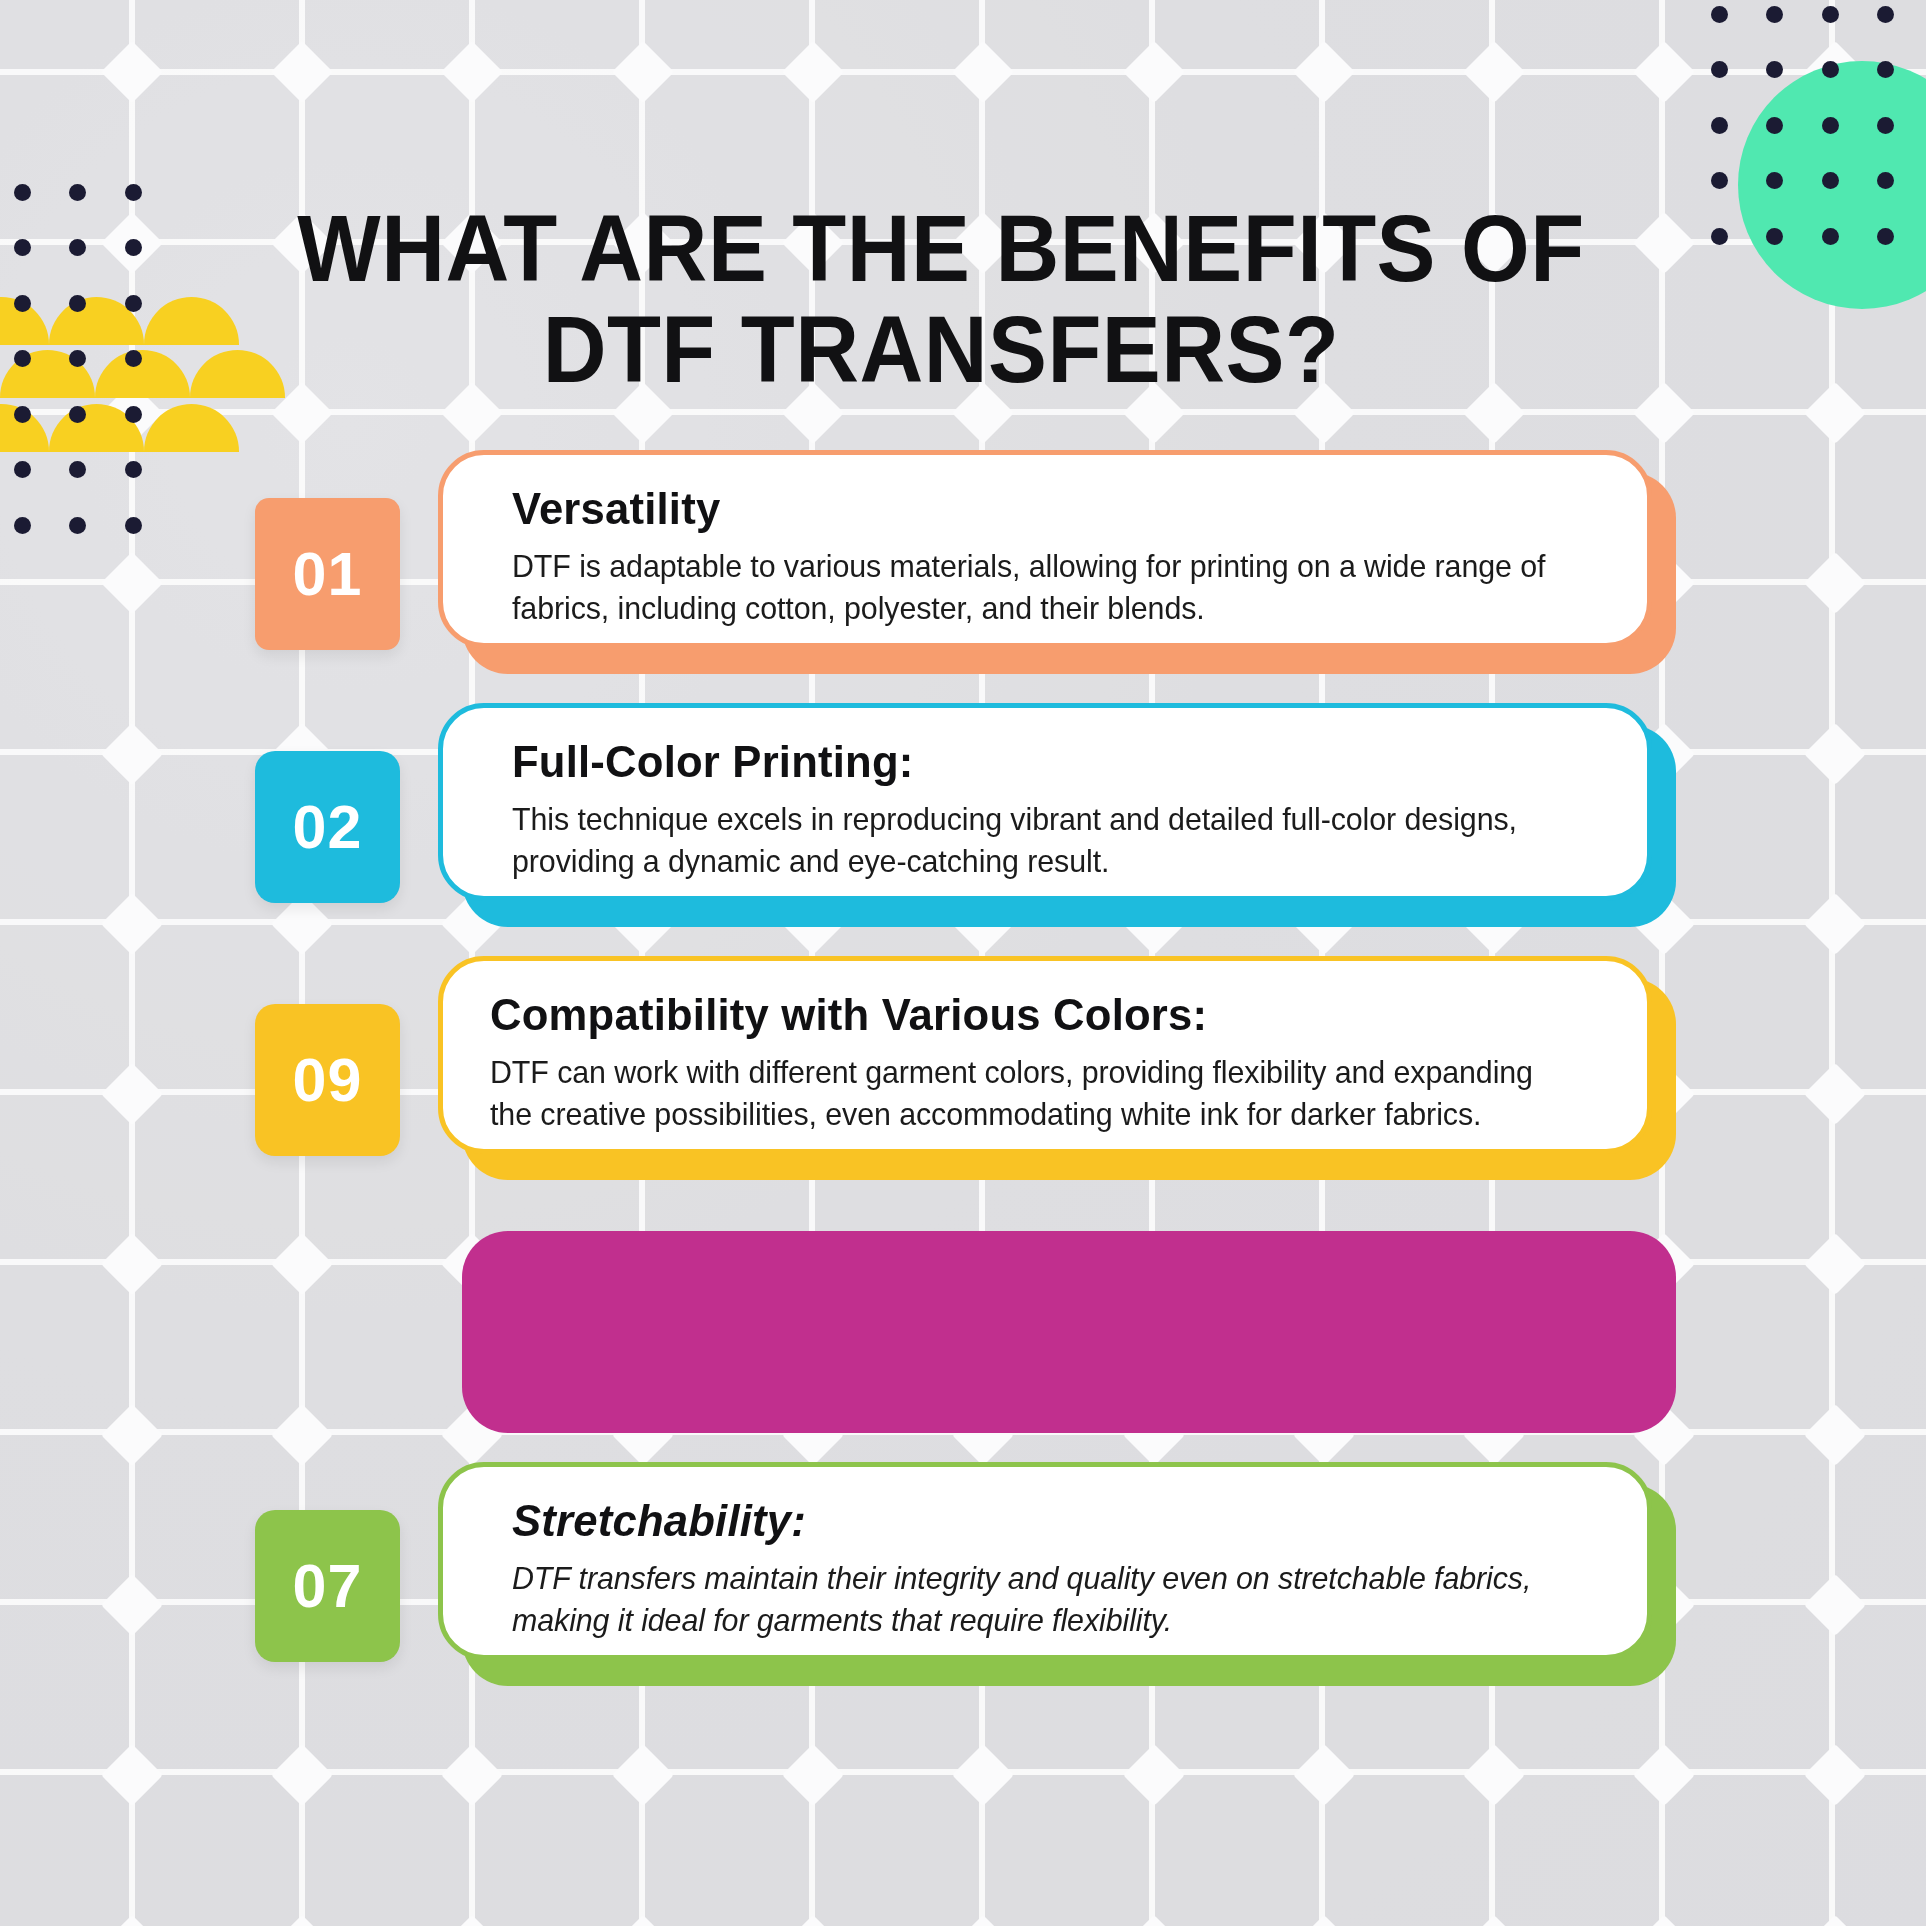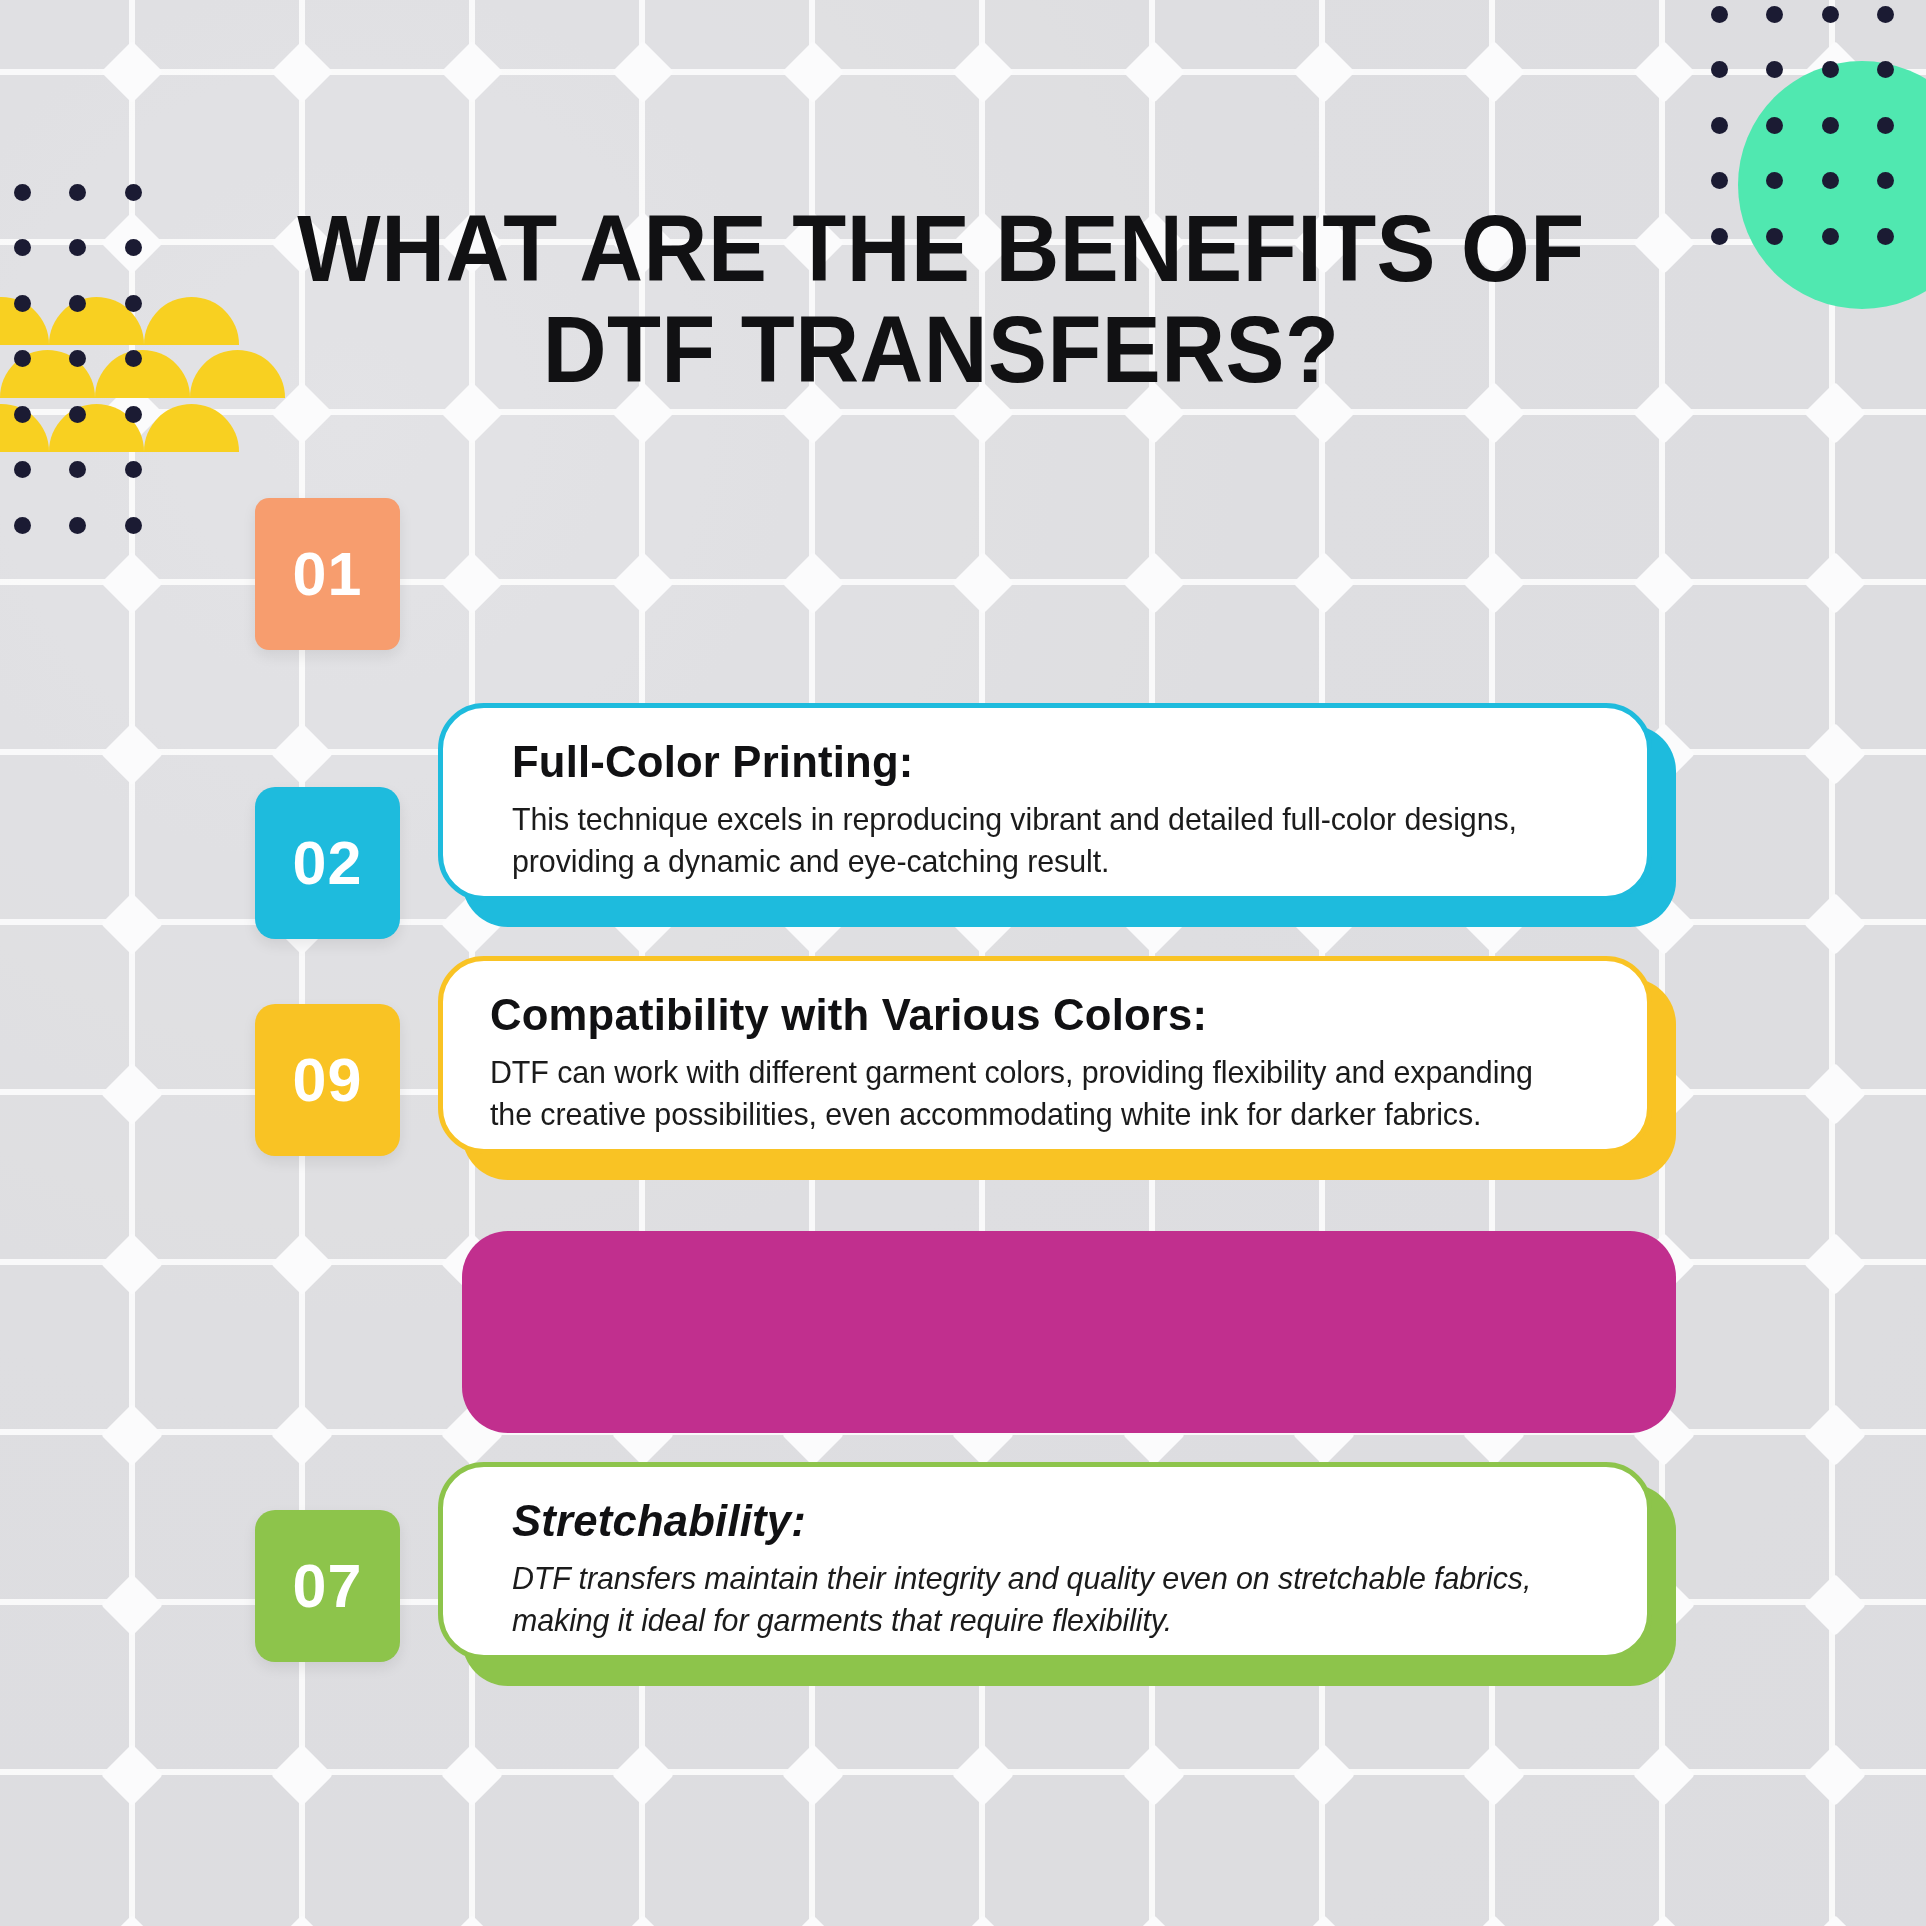--- a/index.html
+++ b/index.html
@@ -354,24 +354,31 @@
 <div id="page">
 
   <h1 id="title">WHAT ARE THE BENEFITS OF DTF TRANSFERS?</h1>
 
   <div id="cards">
 
     <div class="row">
       <div class="badge" style="background: rgb(247, 157, 110); border-radius: 14px;">
         <span>01</span>
       </div>
+      <div class="card-wrap">
+        <div class="card-shadow" style="background: rgb(247, 157, 110);"></div>
+        <div class="card" style="border-color: rgb(247, 157, 110);">
+          <div class="card-title">Versatility</div>
+          <div class="card-body">DTF is adaptable to various materials, allowing for printing on a wide range of fabrics, including cotton, polyester, and their blends.</div>
+        </div>
+      </div>
     </div>
 
     <div class="row">
-      <div class="badge" style="background: rgb(30, 187, 221); margin-top: 36px;">
+      <div class="badge" style="background: rgb(30, 187, 221);">
         <span>02</span>
       </div>
       <div class="card-wrap">
         <div class="card-shadow" style="background: rgb(30, 187, 221);"></div>
         <div class="card" style="border-color: rgb(30, 187, 221);">
           <div class="card-title">Full-Color Printing:</div>
           <div class="card-body">This technique excels in reproducing vibrant and detailed full-color designs, providing a dynamic and eye-catching result.</div>
         </div>
       </div>
     </div>

